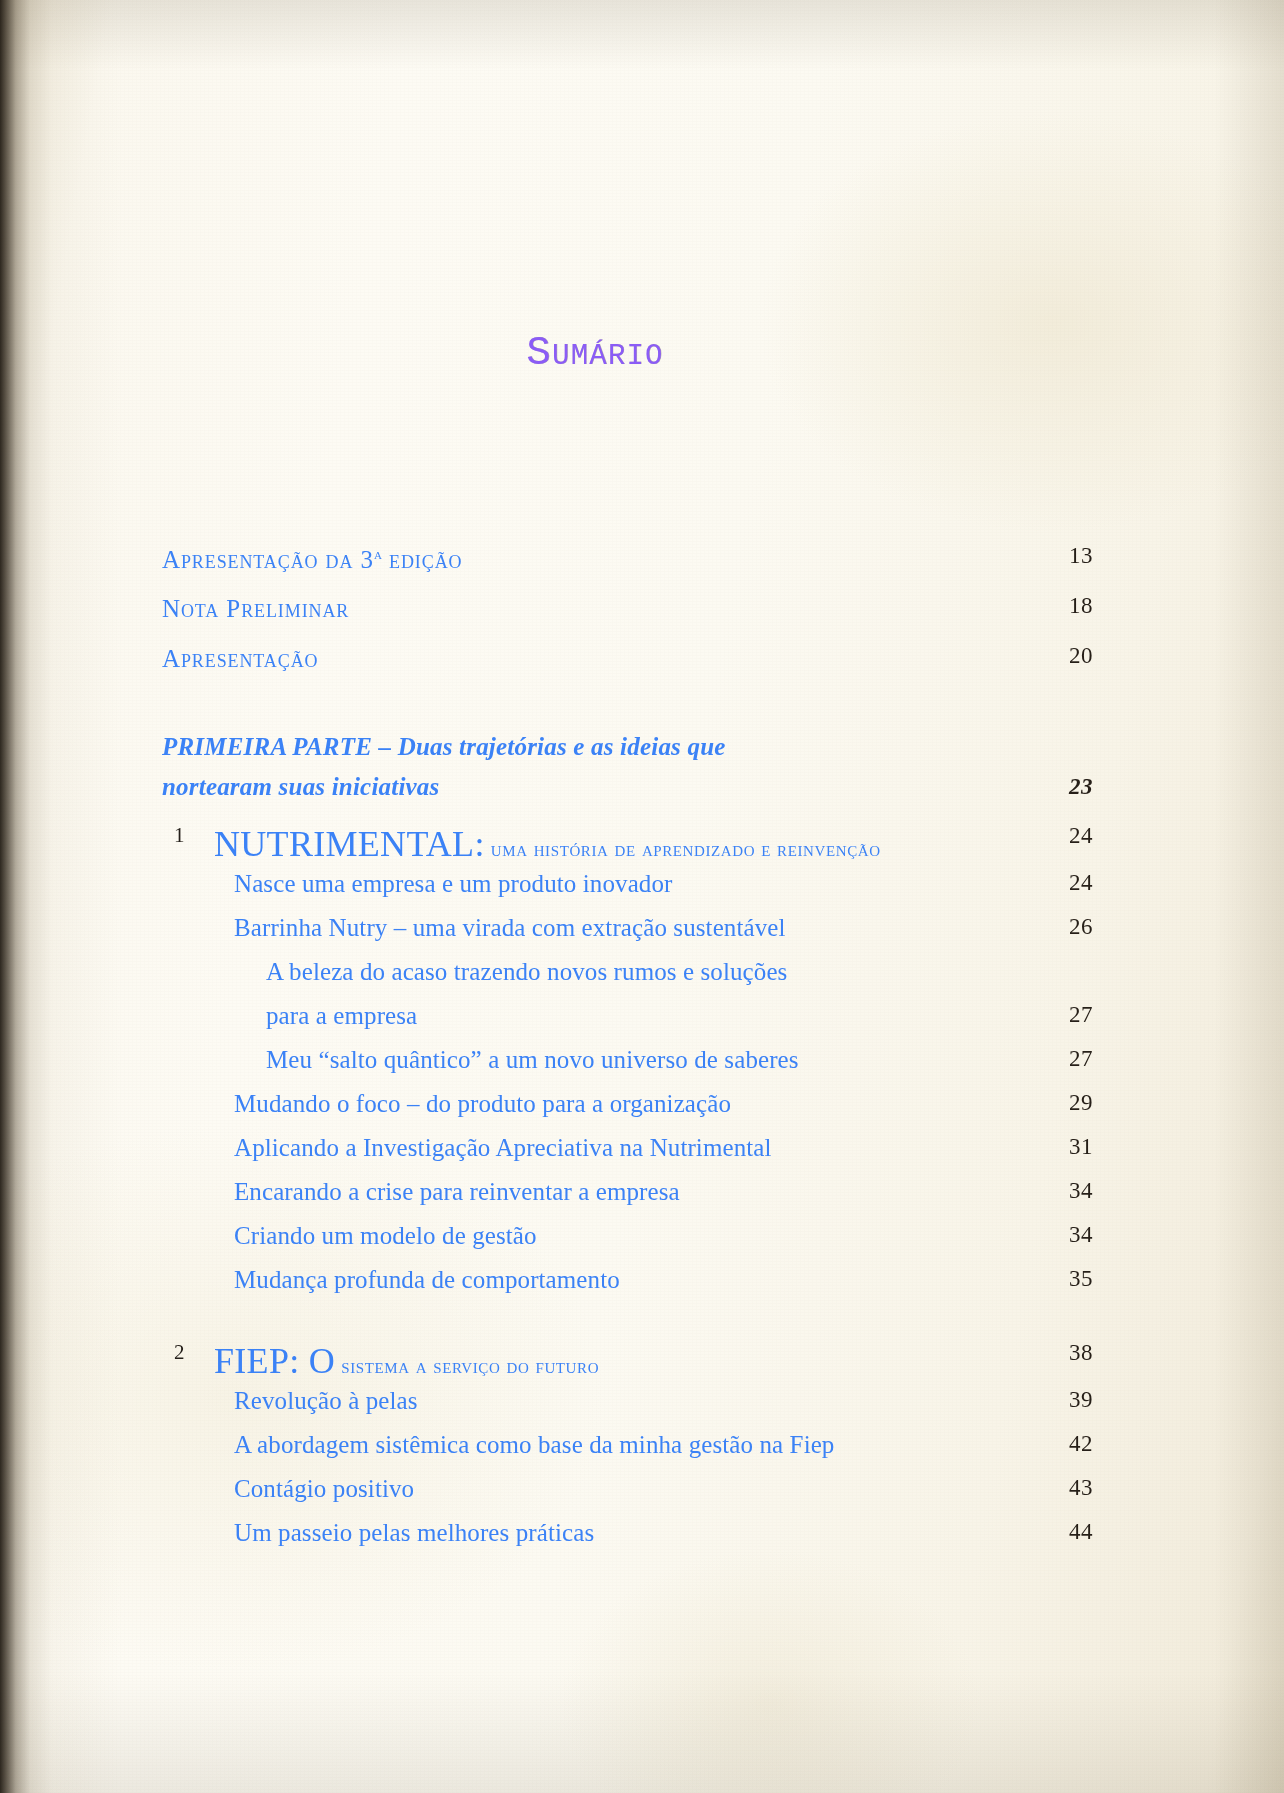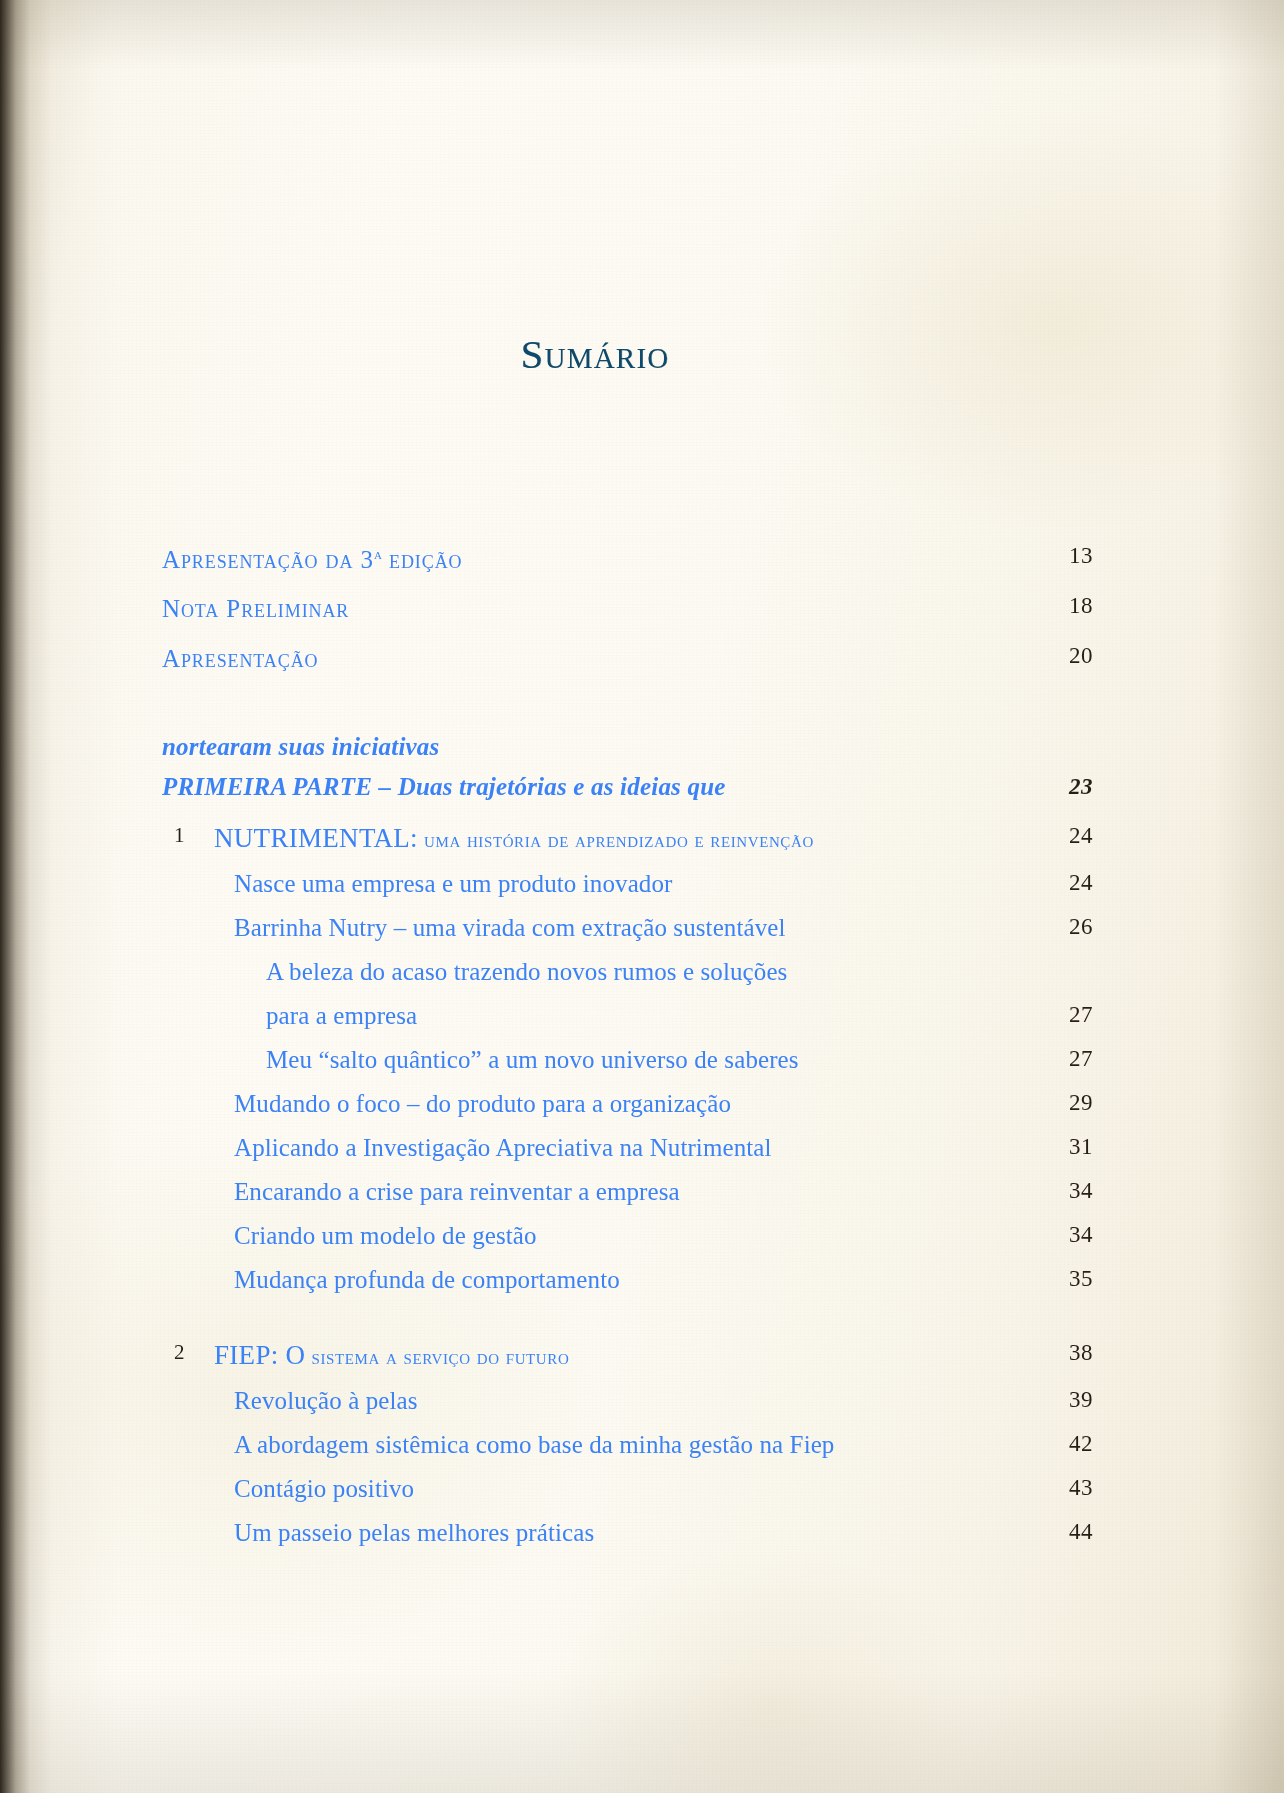--- a/index.html
+++ b/index.html
@@ -84,22 +84,23 @@
 
   #toc-title {
     position: absolute;
     top: 330px;
     left: 0;
     width: 1190px;
     text-align: center;
     font-size: 41px;
     font-variant: small-caps;
     letter-spacing: 1.2px;
-    color: #0c4a6e;
+    color: #8b5cf6;
     text-shadow: 0.4px 0.4px 0 rgba(60,48,34,0.35);
+    font-family: Liberation Mono, monospace;
   }
 
   #toc-list {
     position: absolute;
     top: 543px;
     left: 162px;
     width: 935px;
   }
 
   .row {
@@ -163,21 +164,21 @@
     left: 12px;
     font-size: 21px;
     font-variant: small-caps;
     letter-spacing: 0.5px;
   }
   .chapter .label {
     margin-left: 52px;
     white-space: nowrap;
   }
   .chapter .label .big {
-    font-size: 27px;
+    font-size: 36px;
     letter-spacing: 0.3px;
   }
   .chapter .label .sc {
     font-size: 22px;
     font-variant: small-caps;
     letter-spacing: 0.6px;
   }
 
   
   .sub {
@@ -214,22 +215,22 @@
       <div class="row front">
         <span class="label">Nota Preliminar</span>
         <span class="pageno">18</span>
       </div>
       <div class="row front">
         <span class="label">Apresentação</span>
         <span class="pageno">20</span>
       </div>
       <div class="row part">
         <span class="label">
+          <div>PRIMEIRA PARTE – Duas trajetórias e as ideias que</div>
           <div>nortearam suas iniciativas</div>
-          <div>PRIMEIRA PARTE – Duas trajetórias e as ideias que</div>
         </span>
         <span class="pageno">23</span>
       </div>
       <div class="row chapter">
         <span class="num">1</span>
         <span class="label"><span class="big">NUTRIMENTAL:</span><span class="sc"> uma história de aprendizado e reinvenção</span></span>
         <span class="pageno">24</span>
       </div>
       <div class="row sub lvl1">
         <span class="label">Nasce uma empresa e um produto inovador</span>

